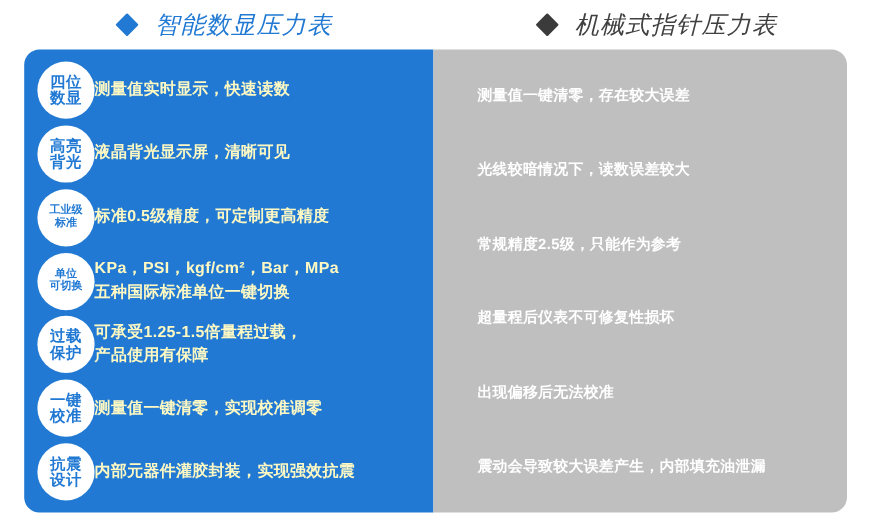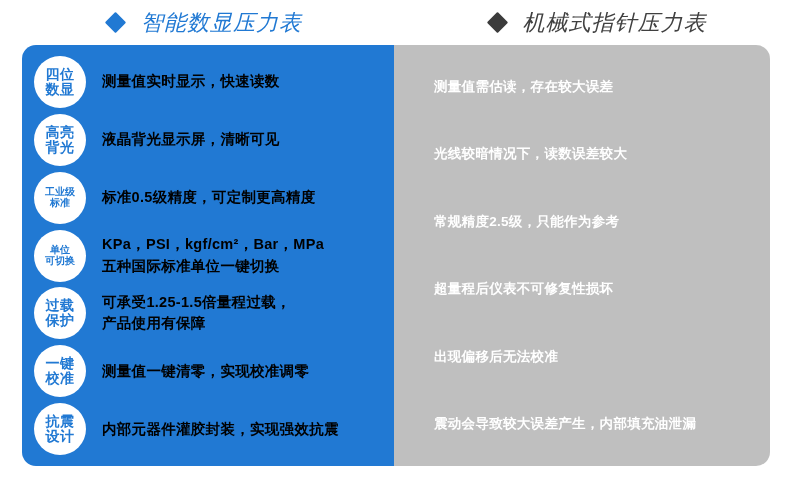--- a/index.html
+++ b/index.html
@@ -116,22 +116,21 @@
     flex: 0 0 auto;
     line-height: 1.08;
     font-size: 14px;
     font-weight: 700;
     letter-spacing: 0.5px;
   }
   .badge span { display: block; white-space: nowrap; }
   .badge.wide span { font-size: 10px; letter-spacing: 0; text-align: center; }
 
   .row-text {
-    margin-left: 16px;
-    color: #000000;
+    color: #fef9c3;
     font-size: 14.5px;
     font-weight: 700;
     line-height: 1.45;
     letter-spacing: 0.3px;
   }
   .row-text .line { display: block; white-space: nowrap; }
 
   
   .panel-gray .row { padding-left: 40px; }
   .gray-text {
@@ -234,21 +233,21 @@
         </div>
       </div>
 
     </div>
   </div>
 
   <div class="panel-gray">
     <div class="rows">
 
       <div class="row">
-        <div class="gray-text">测量值需估读，存在较大误差</div>
+        <div class="gray-text">测量值一键清零，存在较大误差</div>
       </div>
       <div class="row">
         <div class="gray-text">光线较暗情况下，读数误差较大</div>
       </div>
       <div class="row">
         <div class="gray-text">常规精度2.5级，只能作为参考</div>
       </div>
       <div class="row">
         <div class="gray-text">超量程后仪表不可修复性损坏</div>
       </div>

